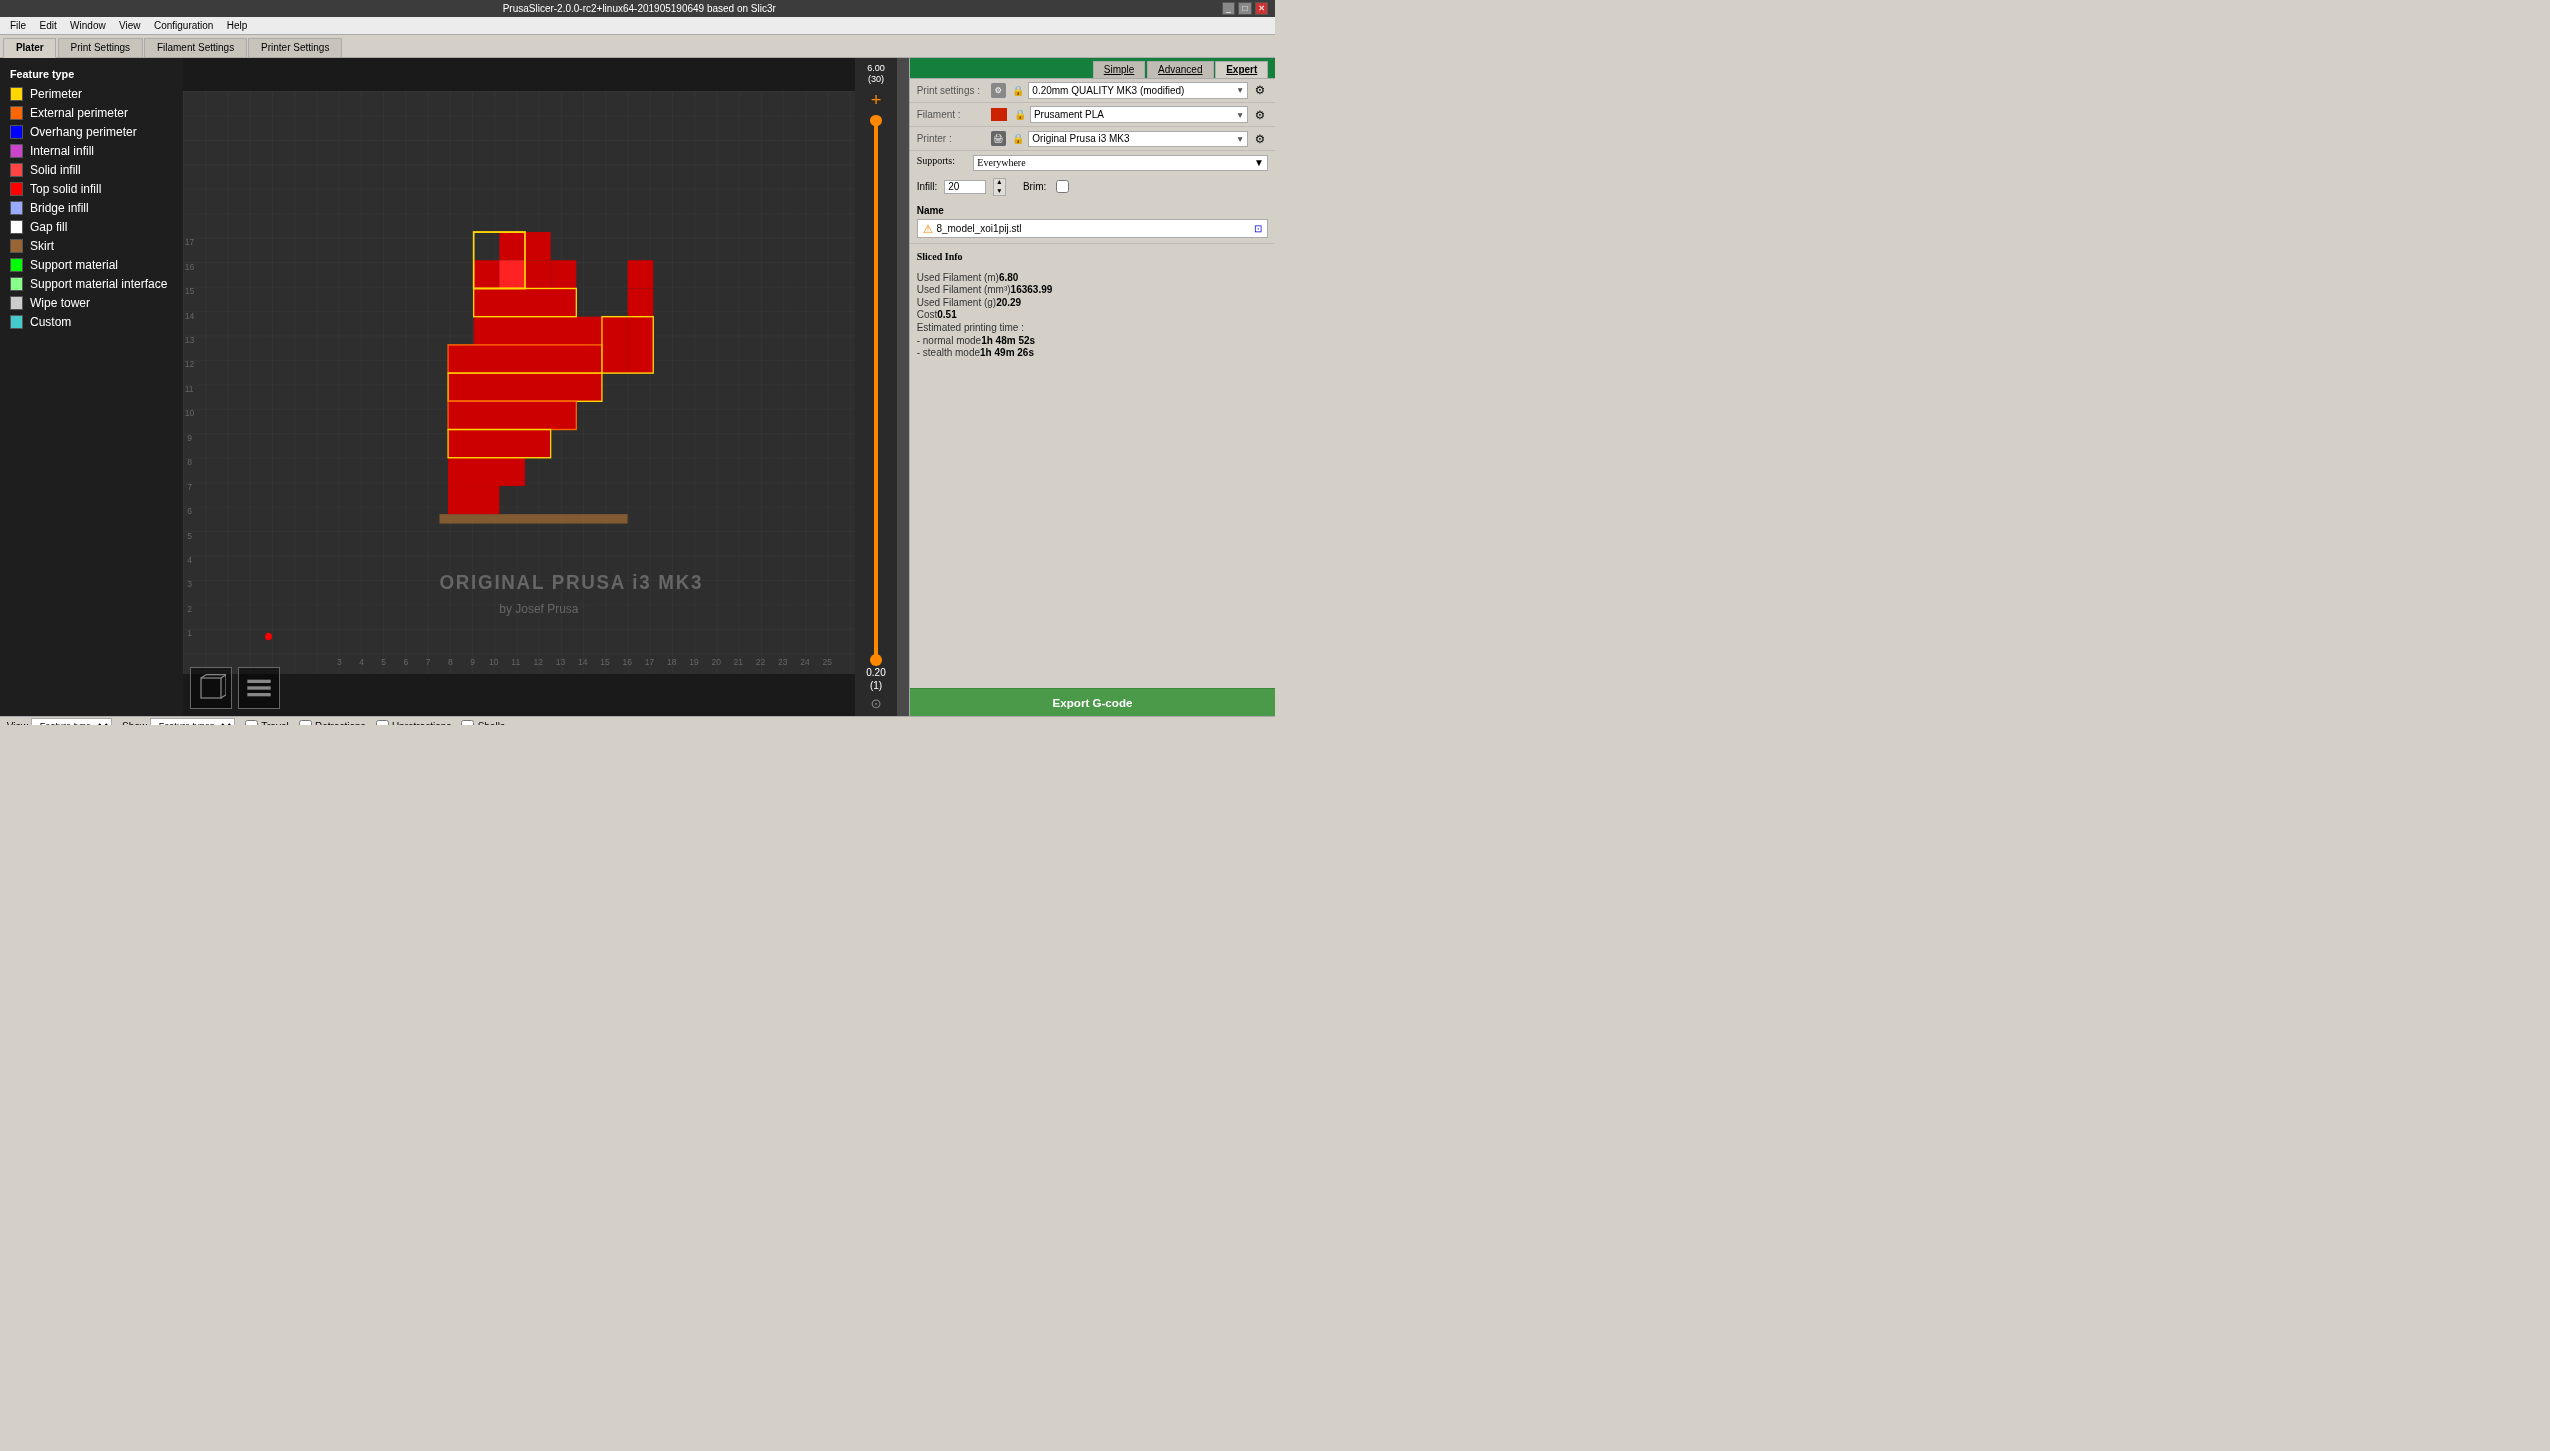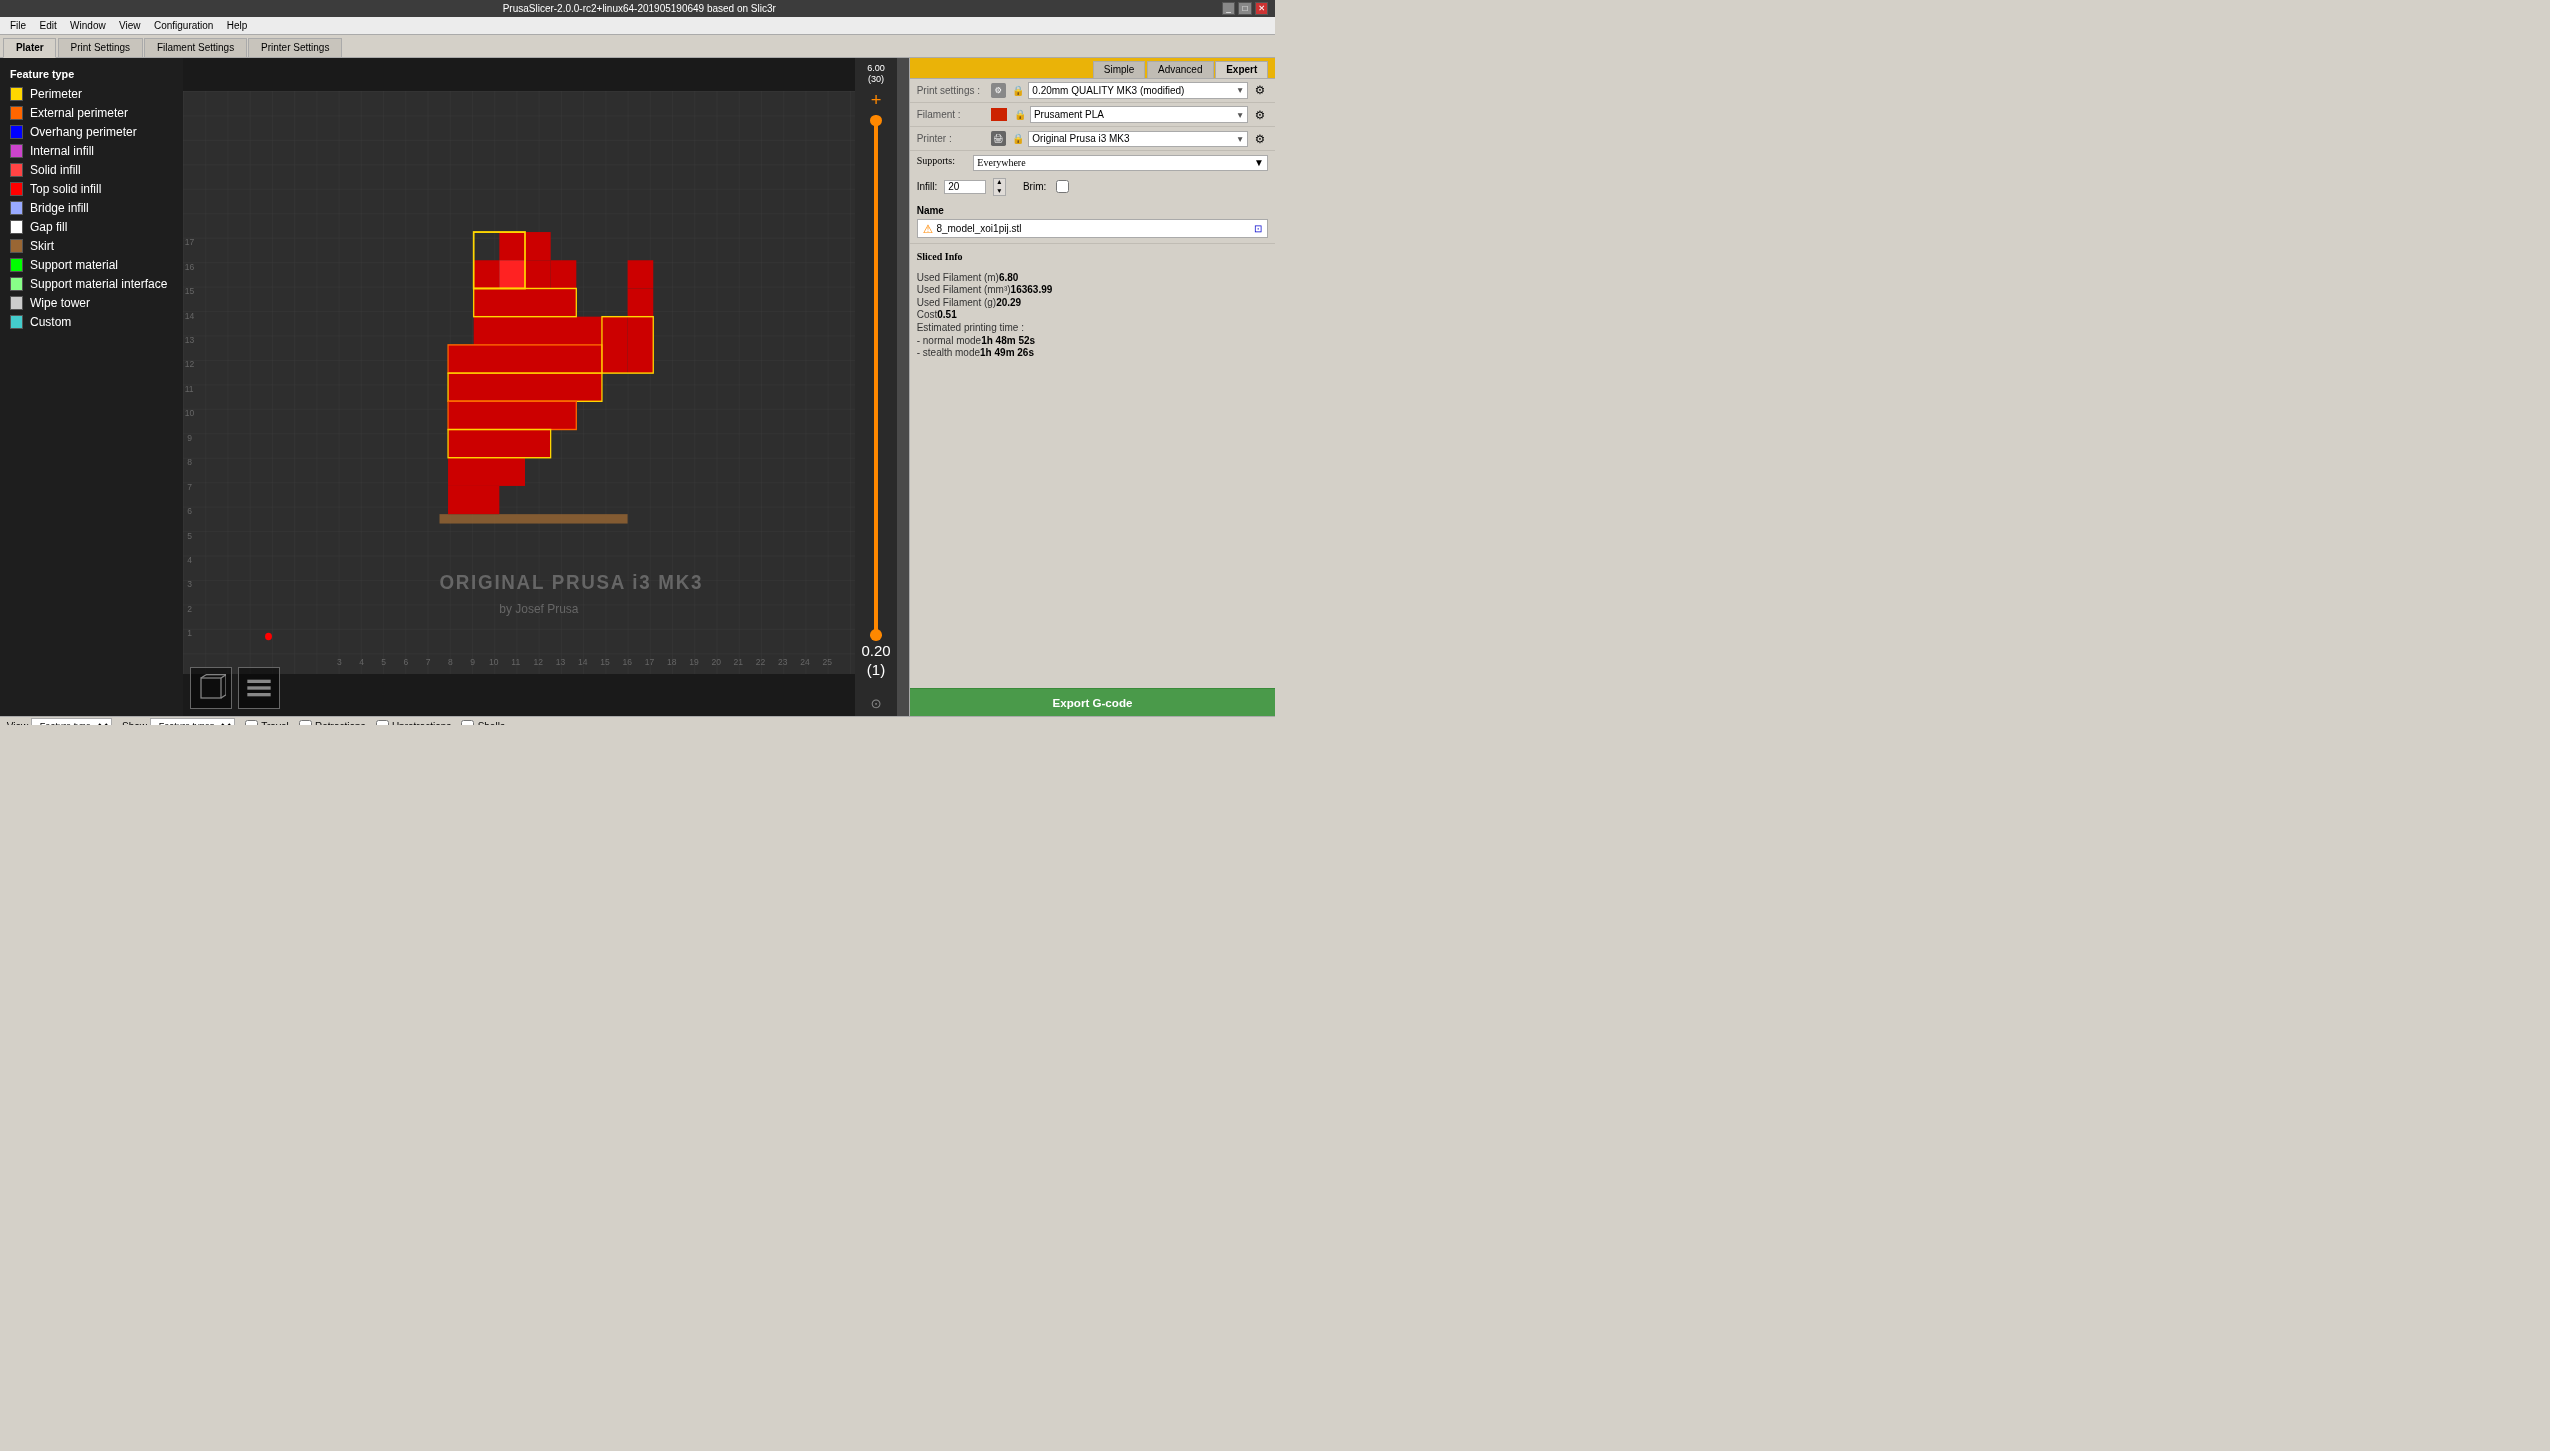--- a/index.html
+++ b/index.html
@@ -128,21 +128,22 @@
       border-left: 0.8px solid #aaa;
       display: flex;
       flex-direction: column;
       flex-shrink: 0;
     }
     .right-tabs {
       display: flex;
       justify-content: flex-end;
       padding: 3.3px 6.7px 0;
       border-bottom: 0.8px solid #aaa;
-      background: #eab308;
+      background: #15803d;
+      text-decoration: underline;
     }
     .right-tab {
       padding: 2.5px 10px;
       cursor: pointer;
       font-size: 10px;
       border: 0.8px solid #aaa;
       border-bottom: none;
       background: #c0bcb4;
       margin-left: 1.7px;
     }
@@ -526,21 +527,21 @@
       </div>
     </div>
 
     <div style="position:absolute;top:0;right:12px;width:42px;bottom:0;background:#2a2a2a;display:flex;flex-direction:column;align-items:center;padding:5px 0;z-index:3;">
       <div style="color:#fff;font-size:9.1px;text-align:center;line-height:1.3;">6.00<br>(30)</div>
       <div style="color:#ff8800;font-size:18.3px;cursor:pointer;margin:3.3px 0;">+</div>
       <div style="flex:1;width:3.3px;background:#ff8800;position:relative;margin:1.7px 0;">
         <div style="width:11.6px;height:11.6px;background:#ff8800;border-radius:50%;position:absolute;top:-1.7px;left:-4.2px;"></div>
         <div style="width:11.6px;height:11.6px;background:#ff8800;border-radius:50%;position:absolute;bottom:-1.7px;left:-4.2px;"></div>
       </div>
-      <div style="color:#fff;font-size:15px;text-align:center;line-height:1.3;margin-bottom:16px;">0.20<br>(1)</div>
+      <div style="color:#fff;font-size:10px;text-align:center;line-height:1.3;margin-bottom:4px;">0.20<br>(1)</div>
       <div style="color:#888;font-size:13.3px;cursor:pointer;">⊙</div>
     </div>
   </div>
 
   <div class="right-panel">
 
     <div class="right-tabs">
       <div class="right-tab">Simple</div>
       <div class="right-tab">Advanced</div>
       <div class="right-tab active">Expert</div>

